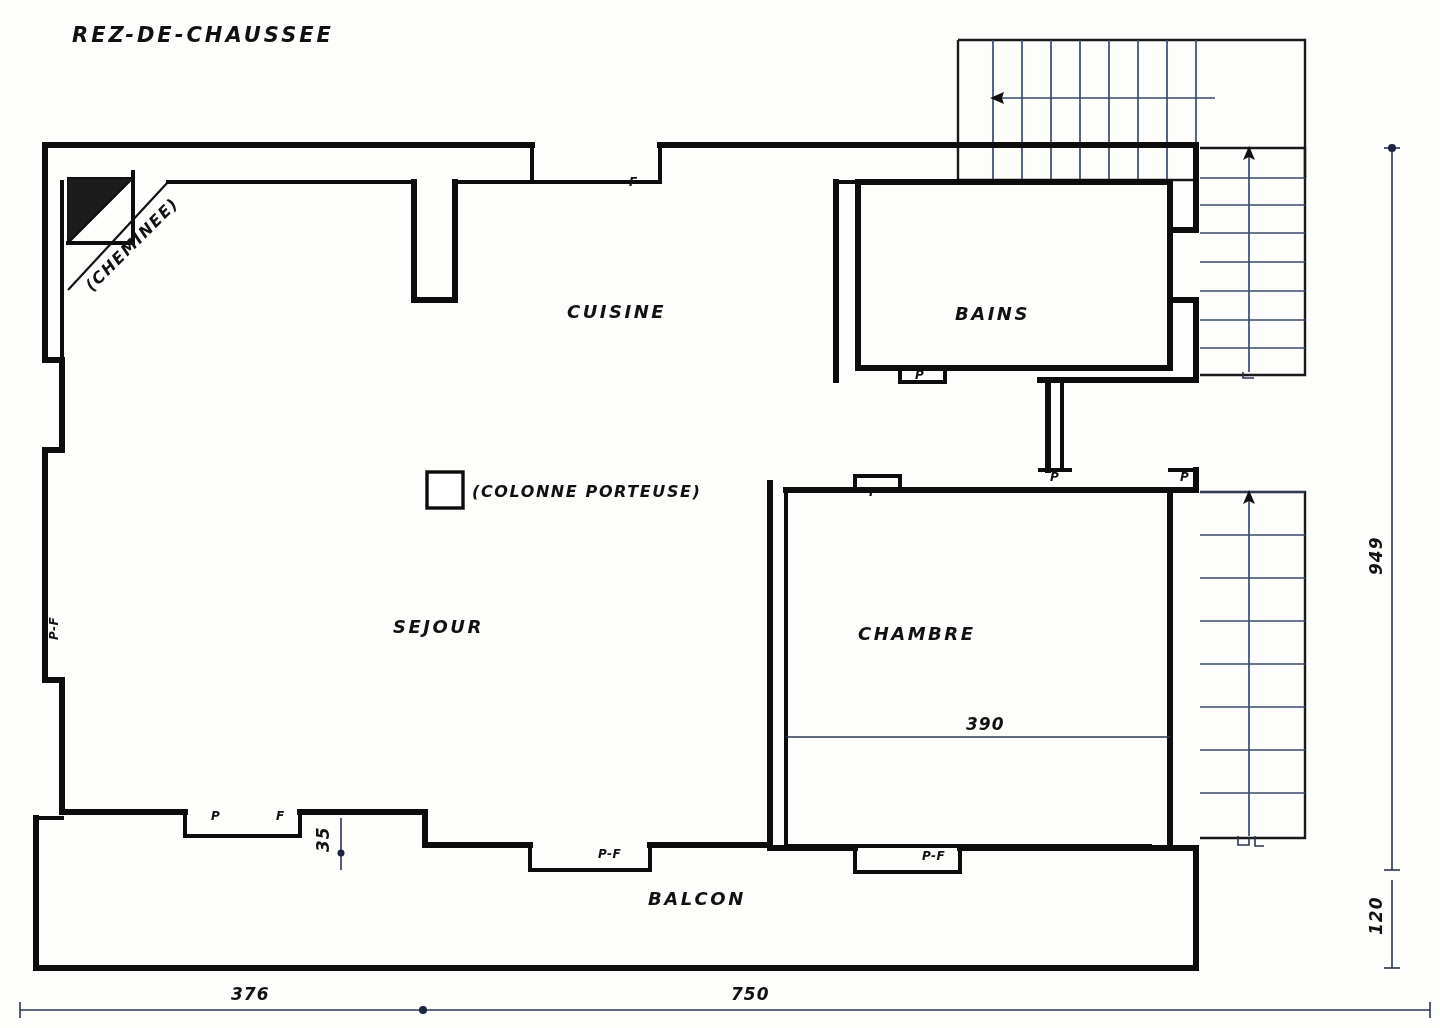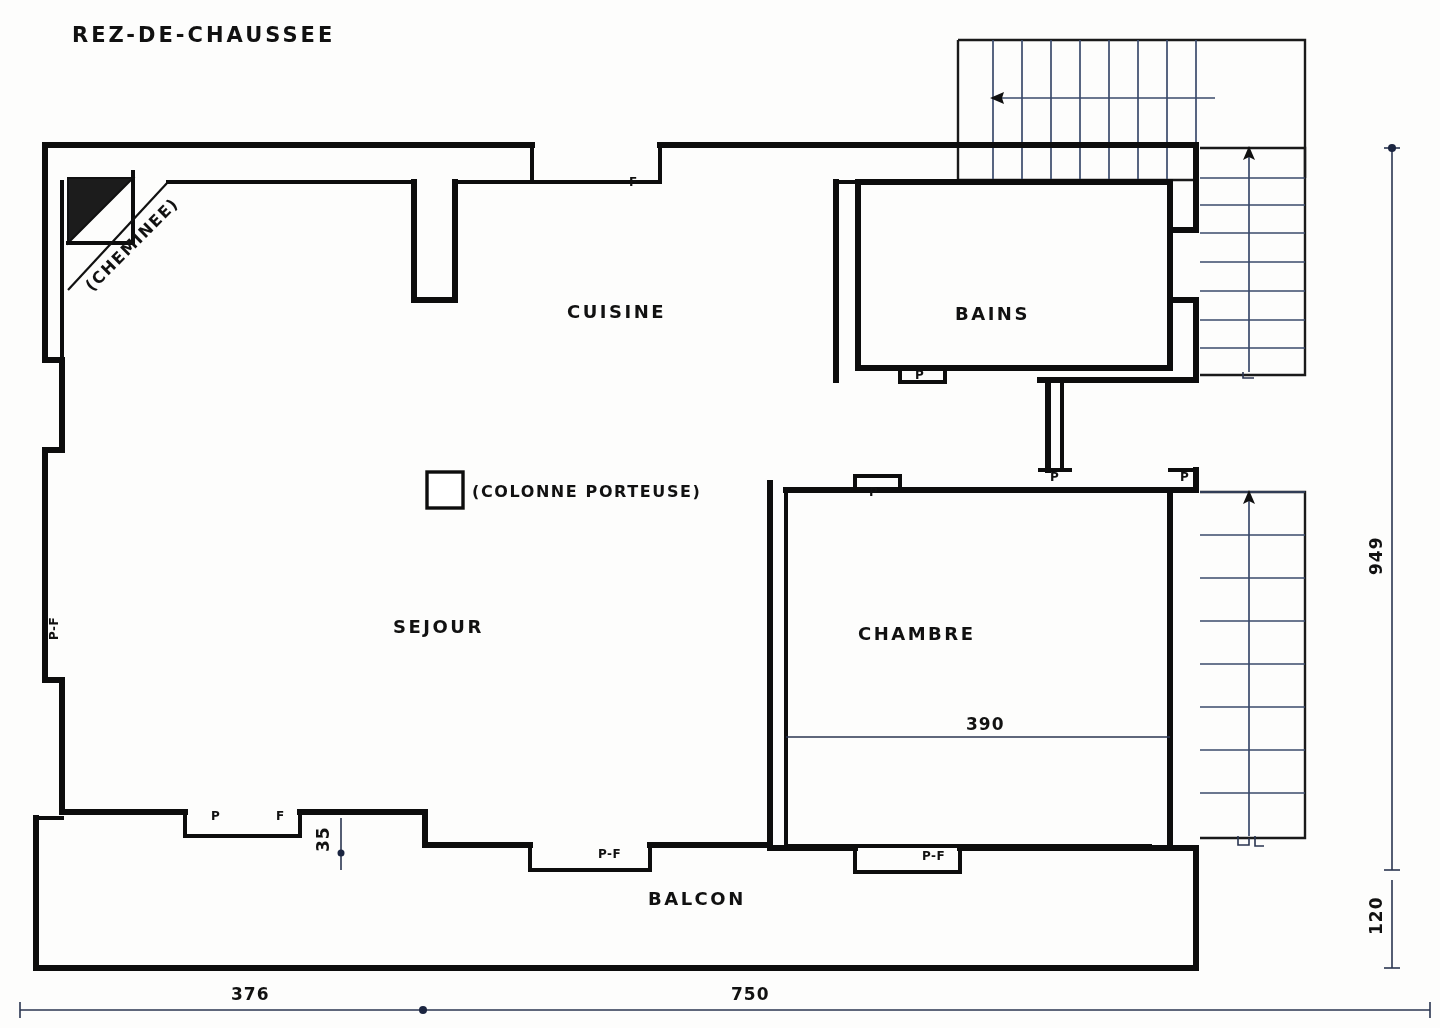--- a/index.html
+++ b/index.html
@@ -9,20 +9,21 @@
   }
   body {
     font-family: "DejaVu Sans", sans-serif;
   }
   #plan-root {
     position: relative;
     width: 1440px;
     height: 1028px;
     background: #fdfdfc;
     overflow: hidden;
+    font-style: italic;
   }
   #plan-svg {
     position: absolute;
     left: 0;
     top: 0;
   }
   .hand-text {
     font-family: "DejaVu Sans", sans-serif;
     font-weight: 700;
     fill: #111111;

